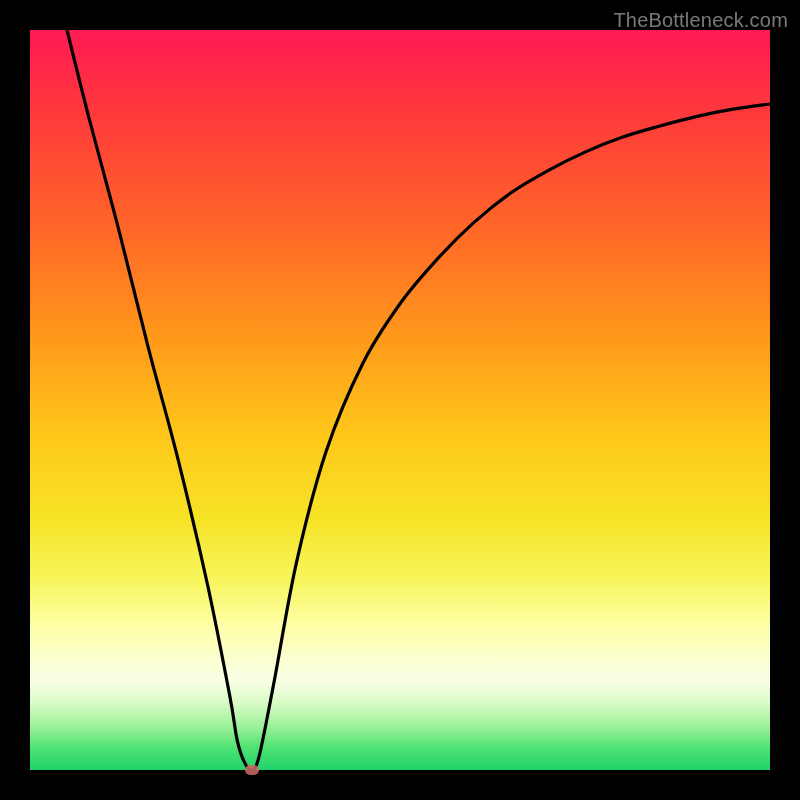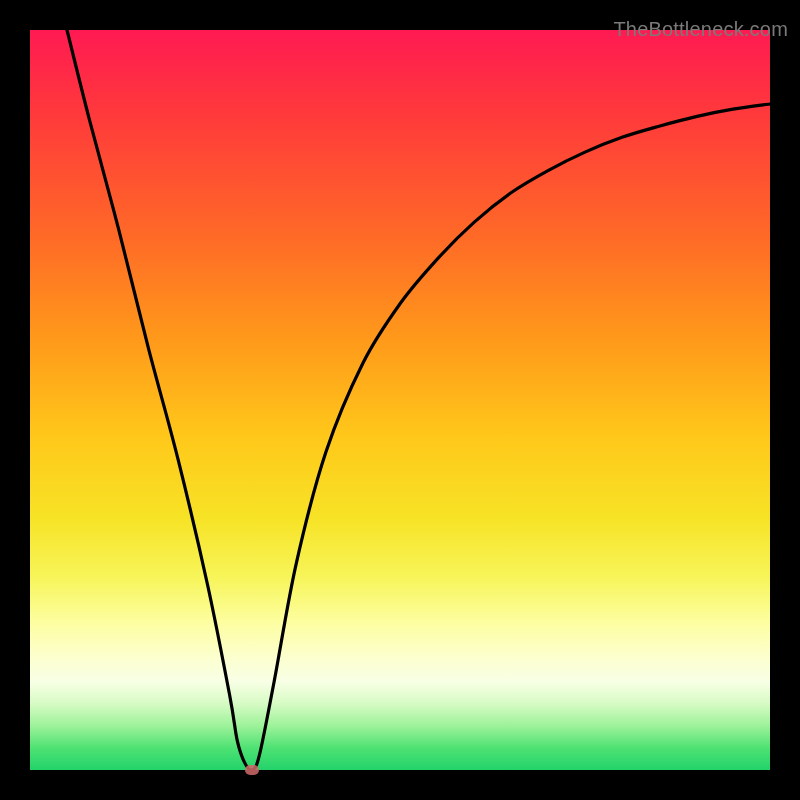--- a/index.html
+++ b/index.html
@@ -34,21 +34,21 @@
       #fdfea0 80%,
       #fcffd0 85%,
       #f8ffe5 88%,
       #d7fbc5 91%,
       #9ef29a 94%,
       #4fe273 97%,
       #22d36a 100%);
   }
   .watermark {
     position: absolute;
-    top: 18px;
+    top: 9px;
     right: 12px;
     color: #7a7a7a;
     font-size: 20px;
     font-weight: 500;
     letter-spacing: 0.2px;
     z-index: 5;
   }
   svg.curve {
     position: absolute;
     left: 0;

